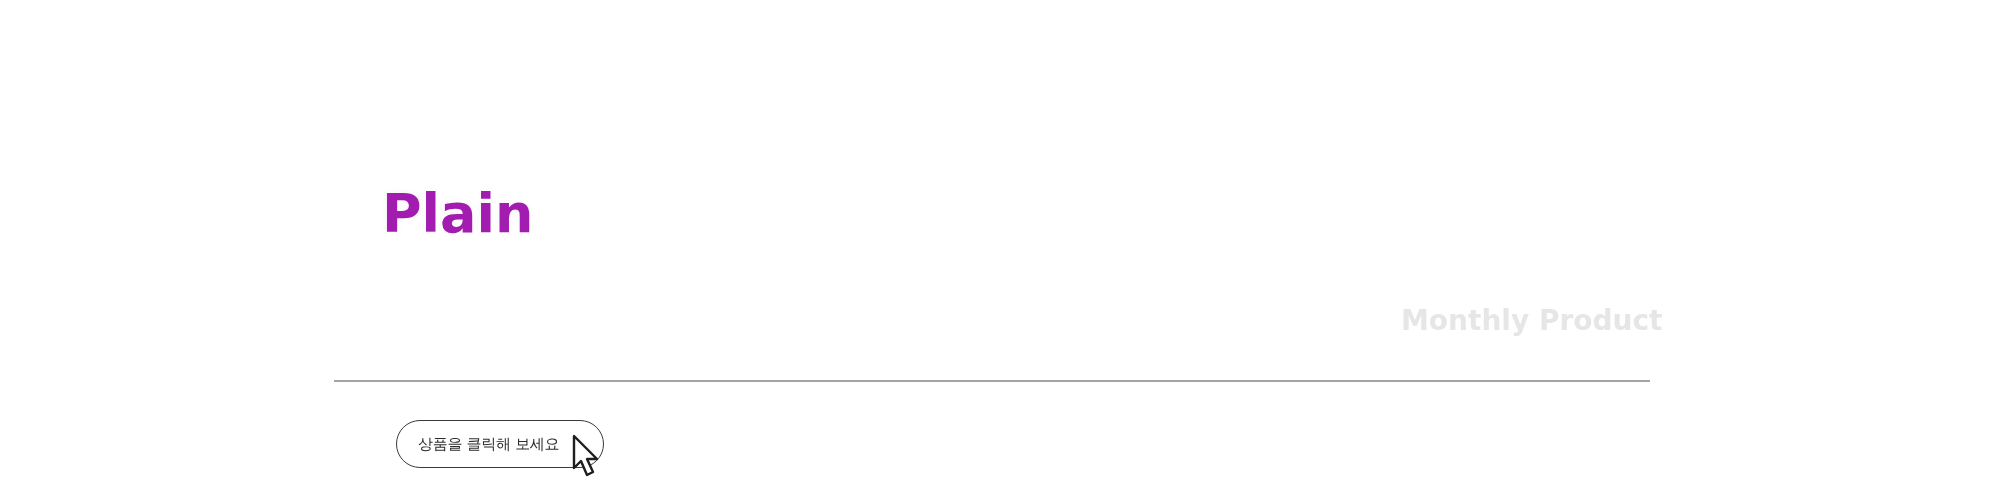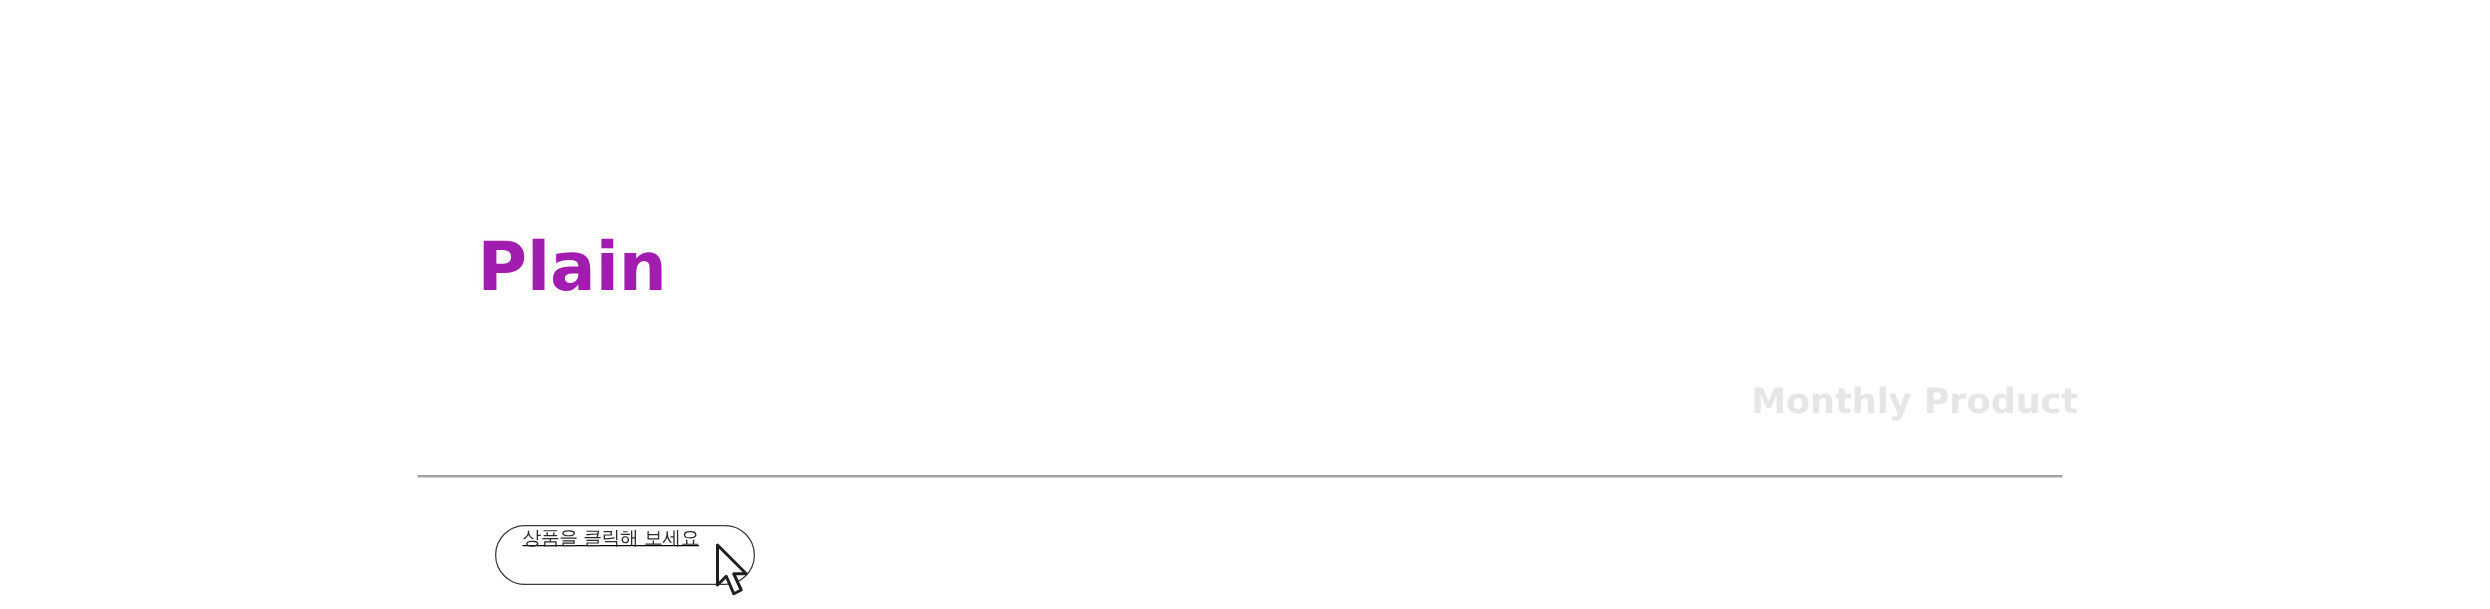--- a/index.html
+++ b/index.html
@@ -52,24 +52,23 @@
       position: absolute;
       left: 396px;
       top: 420px;
       width: 208px;
       height: 48px;
       box-sizing: border-box;
       border: 1.5px solid #3a3a3a;
       border-radius: 24px;
       background: #ffffff;
       display: flex;
-      align-items: flex-start;
+      align-items: center;
       padding-left: 21px;
       cursor: pointer;
-      text-decoration: underline;
     }
     .cta-label {
       font-family: "DejaVu Sans", sans-serif;
       font-size: 15px;
       color: #2b2b2b;
       white-space: nowrap;
       letter-spacing: -0.3px;
     }
     .cursor {
       position: absolute;

